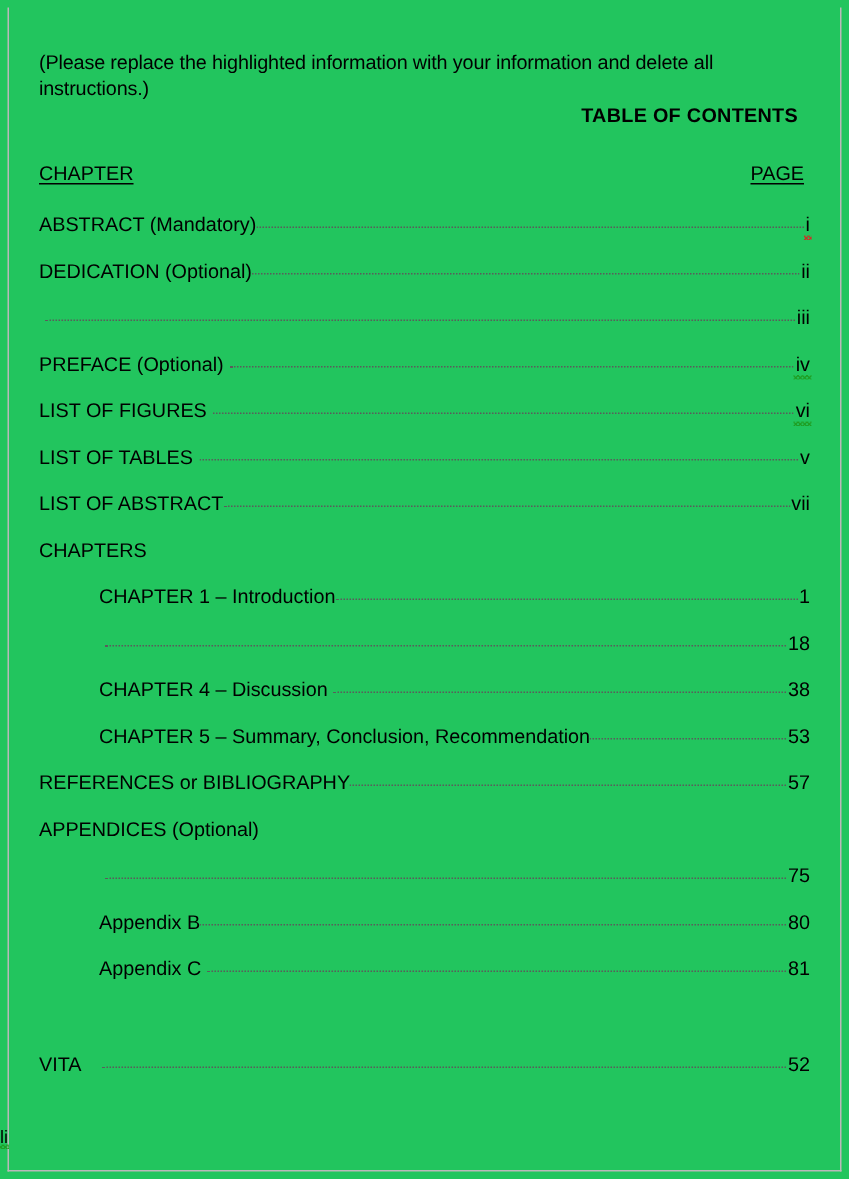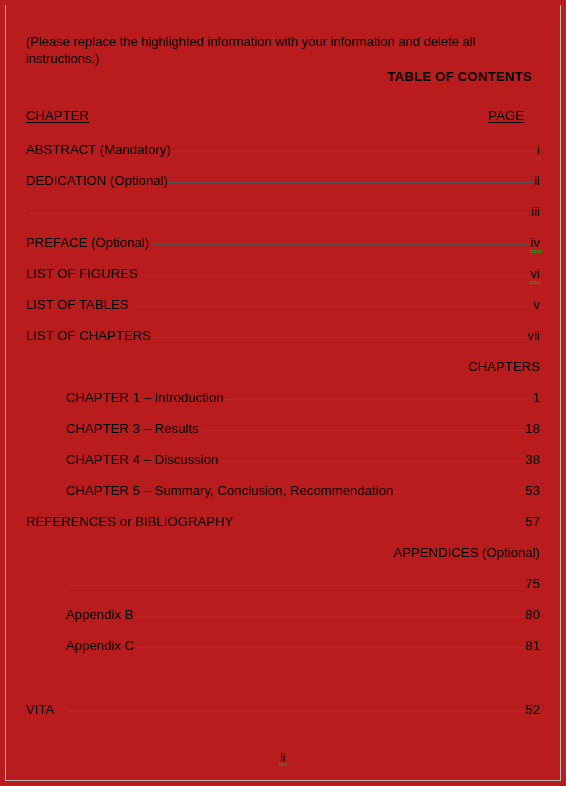--- a/index.html
+++ b/index.html
@@ -10,21 +10,21 @@
   }
   body {
     font-family: "Liberation Sans", sans-serif;
     color: #000000;
   }
 
   #page {
     position: relative;
     width: 566px;
     height: 786px;
-    background: #b91c1c;
+    background: #22c55e;
     overflow: hidden;
     box-sizing: border-box;
   }
 
   
   .page-border {
     position: absolute;
     left: 5px;
     top: 5px;
     right: 5px;
@@ -56,21 +56,21 @@
     margin: 0 0 24px 0;
     letter-spacing: 0.2px;
     padding-right: 8px;
   }
 
   .colhead {
     display: flex;
     justify-content: space-between;
     align-items: baseline;
     font-size: 13.2px;
-    margin: 0 16px 19px 0;
+    margin: 0 4px 19px 0;
   }
   .colhead span {
     text-decoration: underline;
     text-underline-offset: 2px;
   }
 
   
   .toc-list {
     list-style: none;
     margin: 0;
@@ -104,21 +104,21 @@
     right: 0;
     bottom: 2px;
     border-bottom: 1px dotted #5b5b5b;
   }
   .toc-entry .pagenum {
     flex: 0 0 auto;
     text-align: right;
   }
 
   
-  .lvl-0 { padding-left: 0; justify-content: flex-end; }
+  .lvl-0 { padding-left: 0; }
   .lvl-1 { padding-left: 40px; }
 
   
   .gap-none .leader { margin-left: 0; }
   .gap-sm   .leader { margin-left: 4px; }
   .gap-lg   .leader { margin-left: 14px; }
 
   .underline-word {
     text-underline-offset: 2px;
   }
@@ -147,21 +147,20 @@
 
   
   .spacer-lg { height: 33px; }
 
   
   .footer {
     position: absolute;
     left: 0;
     right: 0;
     top: 753px;
-    text-align: center;
     font-size: 12px;
     line-height: 11px;
     color: #000;
   }
 </style>
 </head>
 <body>
 
 <div id="page">
 
@@ -202,34 +201,33 @@
           <span class="label">LIST OF FIGURES</span>
           <span class="leader"></span>
           <span class="pagenum"><span class="sq sq-green">vi</span></span>
         </li>
         <li class="toc-entry lvl-0 gap-sm">
           <span class="label">LIST OF TABLES</span>
           <span class="leader"></span>
           <span class="pagenum">v</span>
         </li>
         <li class="toc-entry lvl-0 gap-none">
-          <span class="label">LIST OF CHAPTERS</span>
+          <span class="label">LIST OF ABSTRACT</span>
           <span class="leader"></span>
           <span class="pagenum">vii</span>
         </li>
         <li class="toc-entry lvl-0 gap-none plain">
           <span class="label">CHAPTERS</span>
         </li>
         <li class="toc-entry lvl-1 gap-none">
           <span class="label">CHAPTER 1 – Introduction</span>
           <span class="leader"></span>
           <span class="pagenum">1</span>
         </li>
         <li class="toc-entry lvl-1 gap-sm">
-          <span class="label">CHAPTER 3 – Results</span>
           <span class="leader"></span>
           <span class="pagenum">18</span>
         </li>
         <li class="toc-entry lvl-1 gap-sm">
           <span class="label">CHAPTER 4 – Discussion</span>
           <span class="leader"></span>
           <span class="pagenum">38</span>
         </li>
         <li class="toc-entry lvl-1 gap-none">
           <span class="label">CHAPTER 5 – Summary, Conclusion, Recommendation</span>

